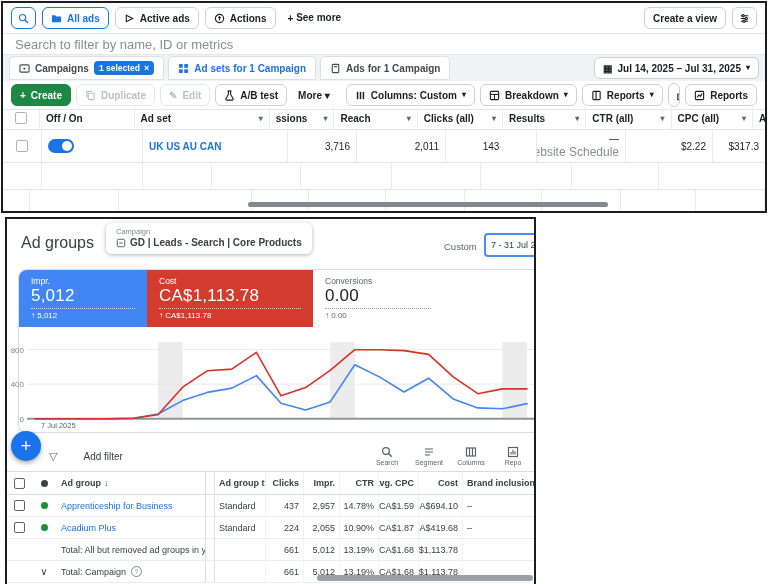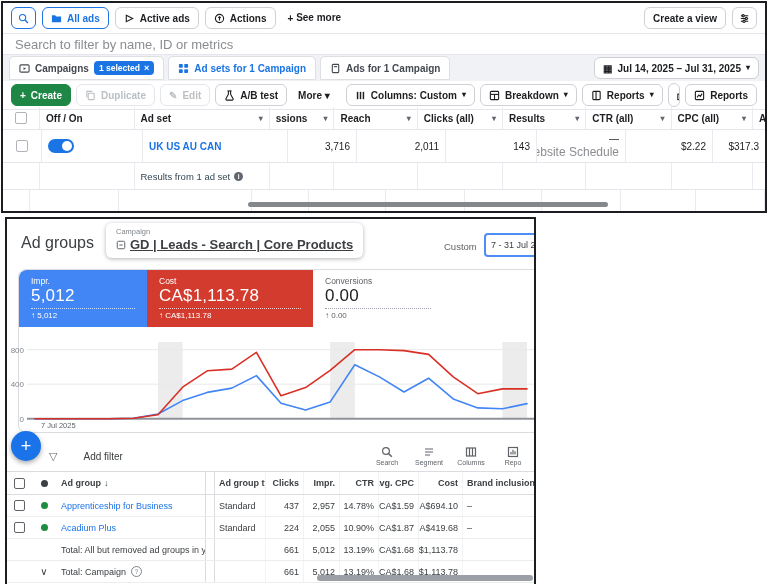--- a/index.html
+++ b/index.html
@@ -40,21 +40,21 @@
   .mtr{display:flex;align-items:stretch;border-bottom:1px solid #e4e6eb;}
   .mth,.mtd{display:flex;align-items:center;border-right:1px solid #e9ebee;padding:0 6px;font-size:10px;overflow:hidden;white-space:nowrap;}
   .mth{font-weight:bold;color:#1c1e21;height:22px;}
   .mhead .mth .caret{margin-left:auto;font-size:8px;color:#606770;}
   .num{justify-content:flex-end;text-align:right;}
   .mc-check{width:26px;justify-content:center;}
   .mc-onoff{width:88px;}
   .mc-adset{width:132px;}
   .mc-impr{width:56px;}
   .mc-reach{width:76px;}
-  .mc-clicks{width:78px;}
+  .mc-clicks{width:78px;justify-content:center;}
   .mc-results{width:76px;}
   .mc-ctr{width:78px;}
   .mc-cpc{width:74px;}
   .mc-amount{flex:1;border-right:0;}
   .mdatarow{height:32px;}
   .mlink{color:#1b74e4;font-weight:bold;cursor:pointer;}
   .chk{width:10px;height:10px;border:1px solid #b0b3b8;border-radius:2px;background:#fff;cursor:pointer;}
   .toggle{width:26px;height:14px;border-radius:8px;background:#1b74e4;position:relative;cursor:pointer;}
   .toggle .knob{position:absolute;right:2px;top:2px;width:10px;height:10px;border-radius:50%;background:#fff;}
   .resultcell{flex-direction:column;align-items:flex-end;justify-content:center;gap:1px;}
@@ -67,21 +67,21 @@
            background:#606770;color:#fff;font-size:6.5px;font-weight:bold;margin-left:4px;}
   .mscroll{position:absolute;left:245px;bottom:4px;width:360px;height:5px;border-radius:3px;background:#84878c;cursor:pointer;}
 
   
   .gwin{position:absolute;left:5px;top:217px;width:527px;height:365px;border:2px solid #1b1d20;background:#fff;overflow:hidden;font-family:"Liberation Sans", sans-serif;}
   .ghead{position:absolute;left:0;top:0;right:0;height:46px;background:#fff;}
   .gtitle{position:absolute;left:14px;top:15px;font-size:16px;color:#3c4043;}
   .gchip{position:absolute;left:99px;top:4px;background:#fff;border-radius:6px;box-shadow:0 1px 4px rgba(0,0,0,.3);
          padding:4px 10px 6px 10px;cursor:pointer;}
   .gchip .lbl{font-size:7.5px;color:#80868b;}
-  .gchip .nm{display:flex;align-items:center;gap:4px;font-size:13px;font-weight:bold;color:#3c4043;margin-top:1px;white-space:nowrap;text-decoration:underline;}
+  .gchip .nm{display:flex;align-items:center;gap:4px;font-size:10px;font-weight:bold;color:#3c4043;margin-top:1px;white-space:nowrap;}
   .gcustom{position:absolute;left:437px;top:22px;font-size:9.5px;color:#5f6368;}
   .gdatebox{position:absolute;left:477px;top:14px;width:64px;height:20px;border:2px solid #4c8df6;border-radius:4px;
             display:flex;align-items:center;padding:0 5px;font-size:9px;color:#3c4043;white-space:nowrap;background:#fff;cursor:pointer;}
   .gpanel{position:absolute;left:11px;top:50px;width:540px;height:162px;border:1px solid #dadce0;border-radius:8px;background:#fff;}
   .gcards{position:absolute;left:12px;top:51px;display:flex;z-index:2;}
   .gcard{height:57px;padding:6px 12px 0 12px;box-sizing:border-box;cursor:pointer;}
   .gcard .lb{font-size:8.5px;}
   .gcard .val{font-size:17px;letter-spacing:.2px;display:block;border-bottom:1px dotted rgba(255,255,255,.75);padding-bottom:2px;}
   .gcard .dl{font-size:8px;margin-top:2px;}
   .gcard.impr{width:128px;background:#4285f4;color:#fff;border-top-left-radius:8px;}
@@ -346,24 +346,20 @@
         <span>—</span>
         <span class="subtxt">Website Schedule</span>
       </div>
       <div class="mtd mc-cpc num">$2.22</div>
       <div class="mtd mc-amount num">$317.3</div>
     </div>
 
     <div class="mtr mfooter">
       <div class="mtd mc-check"></div>
       <div class="mtd mc-onoff"></div>
-      <div class="mtd mc-adset">
-          <span>Results from 1 ad set</span>
-          <span class="infodot">i</span>
-        </div>
       <div class="mtd mc-impr"></div>
       <div class="mtd mc-reach"></div>
       <div class="mtd mc-clicks"></div>
       <div class="mtd mc-results"></div>
       <div class="mtd mc-ctr"></div>
       <div class="mtd mc-cpc"></div>
       <div class="mtd mc-amount"></div>
     </div>
 
     <div class="mfill">

